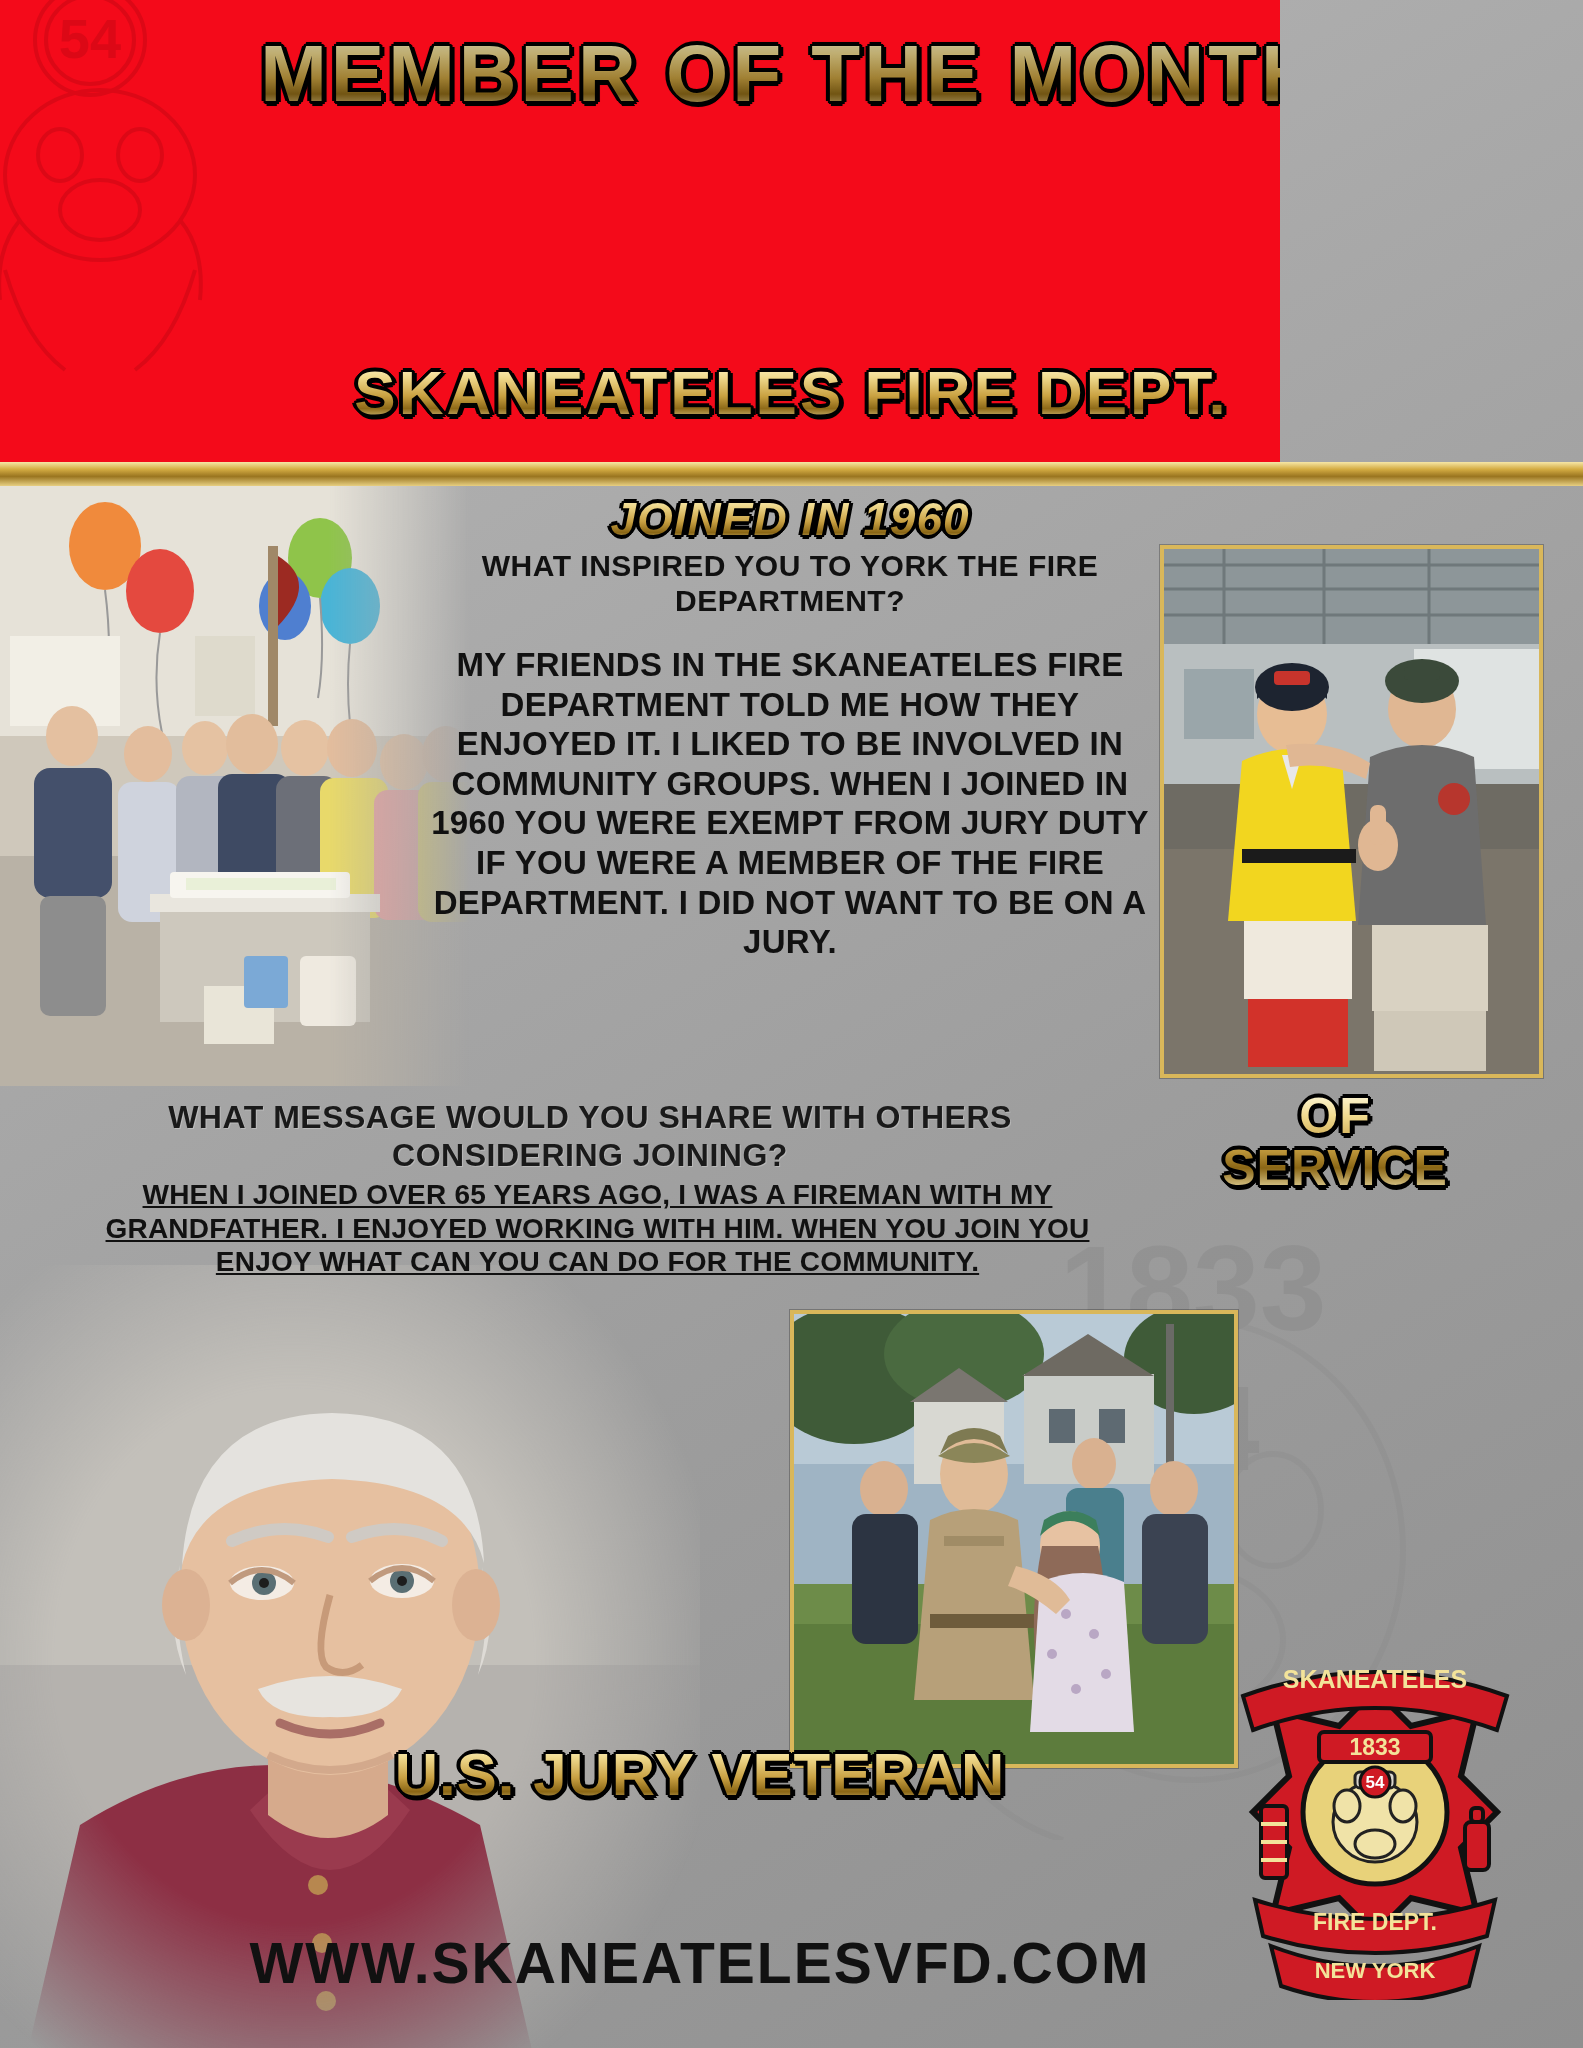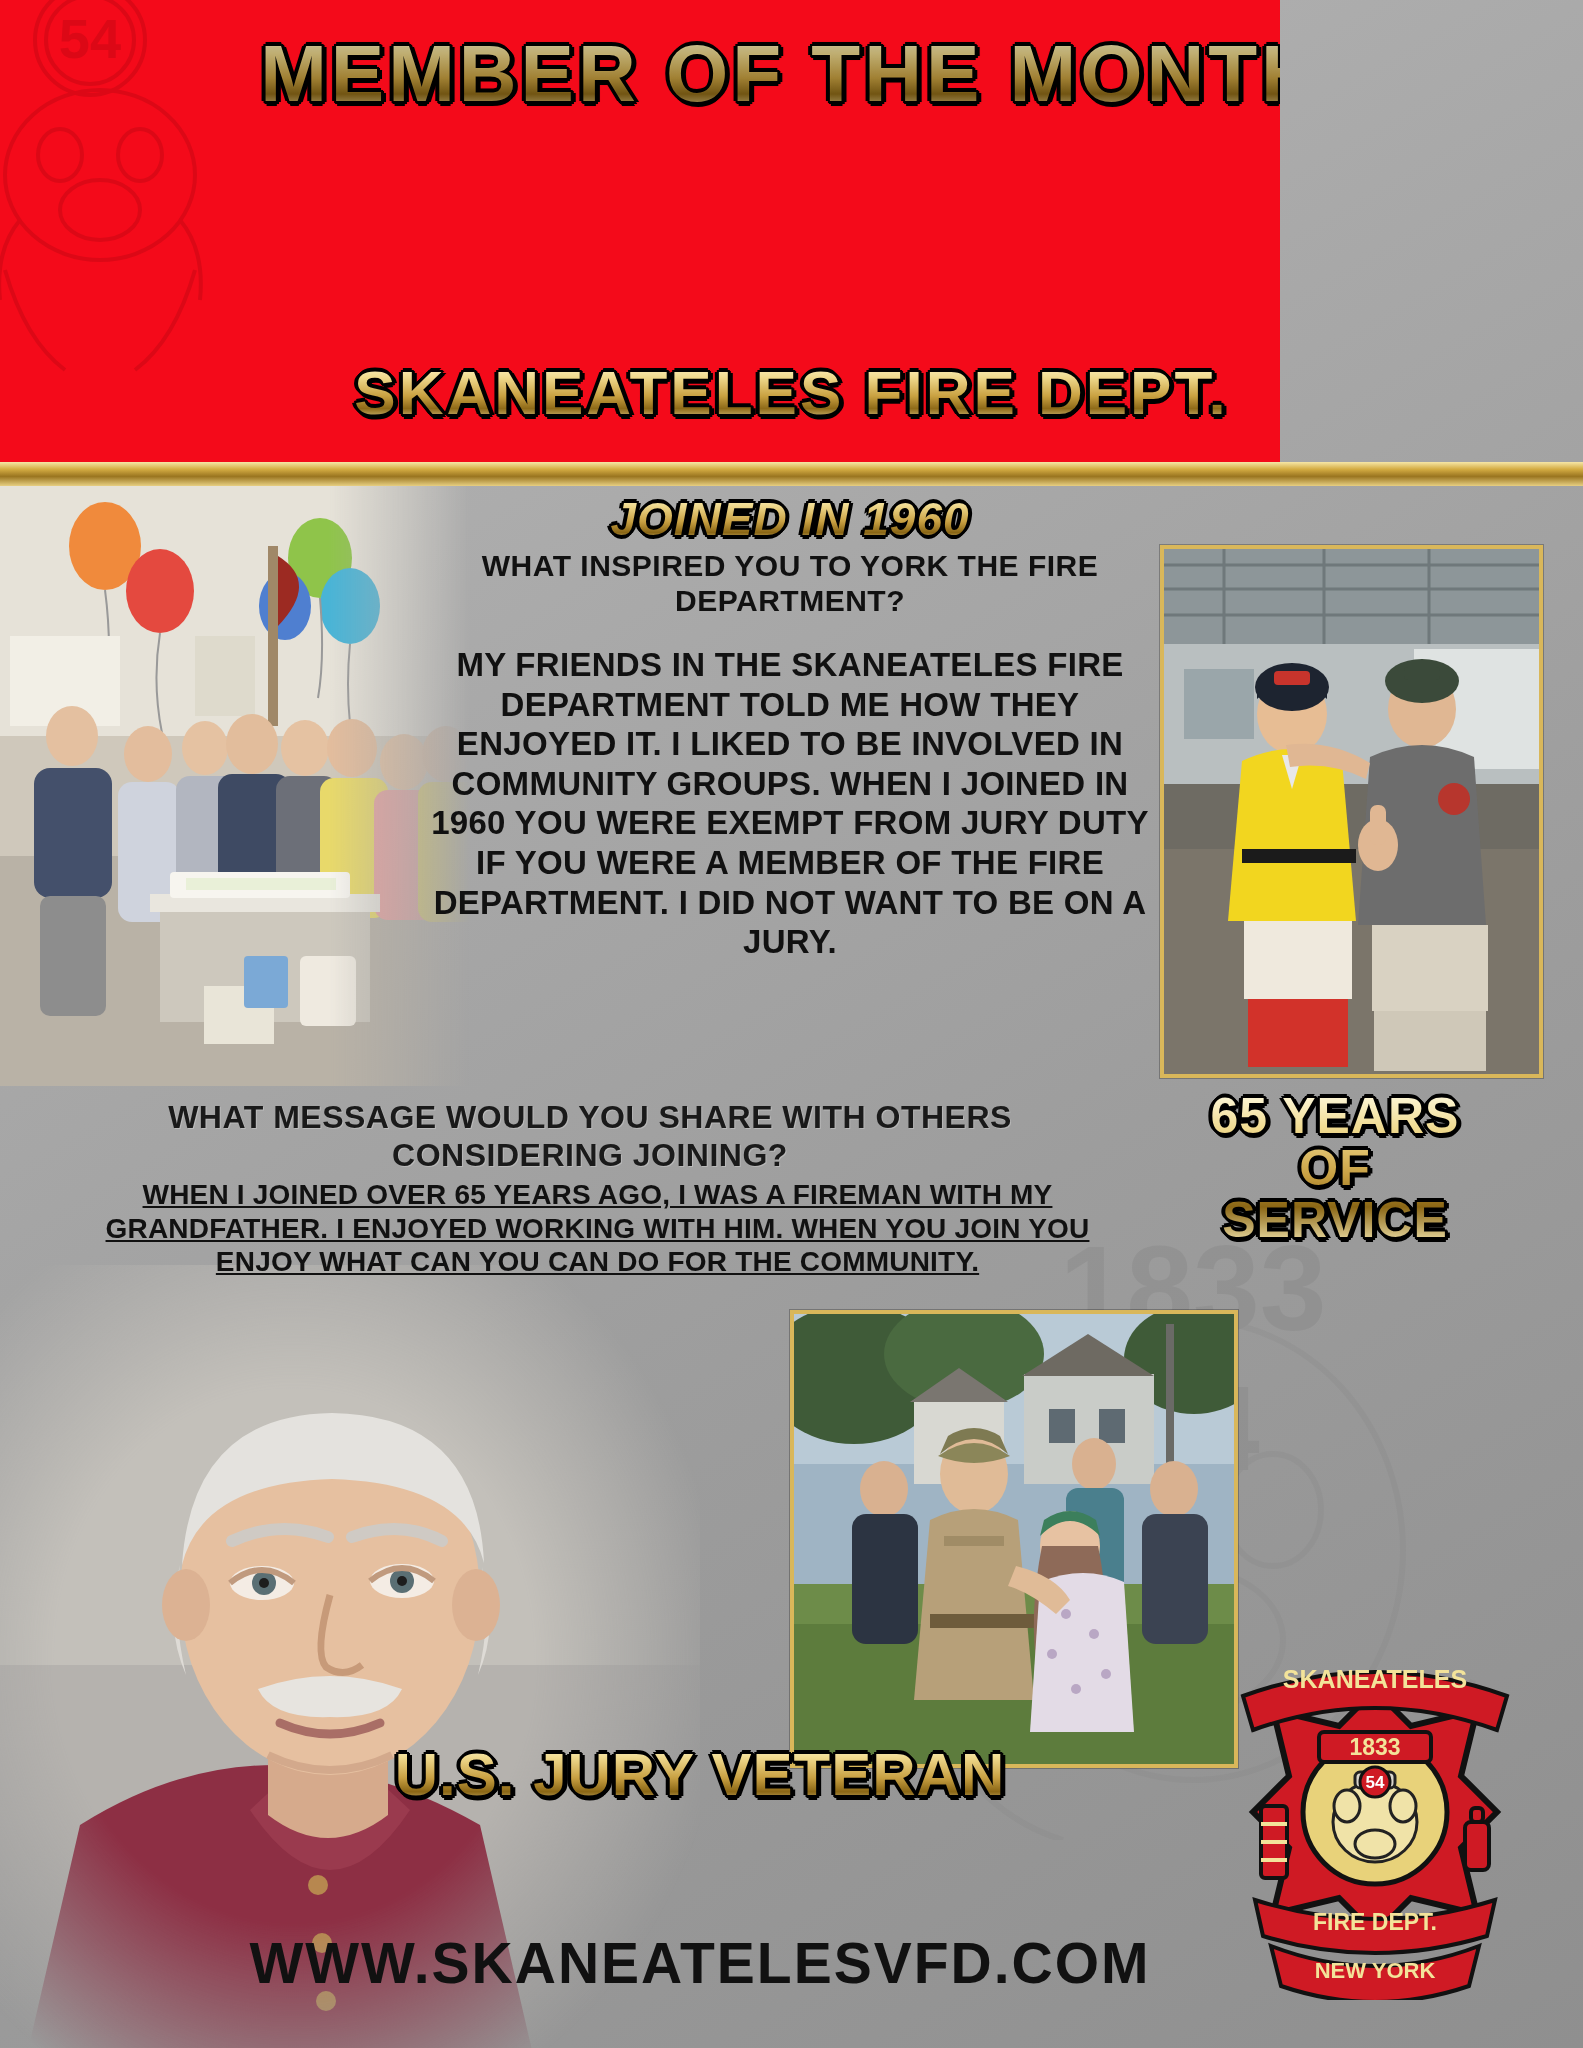--- a/index.html
+++ b/index.html
@@ -510,21 +510,20 @@
   </div>
 
   <div class="joined-title">JOINED IN 1960</div>
   <div class="q1">WHAT INSPIRED YOU TO YORK THE FIRE DEPARTMENT?</div>
   <div class="a1">MY FRIENDS IN THE SKANEATELES FIRE DEPARTMENT TOLD ME HOW THEY ENJOYED IT. I LIKED TO BE INVOLVED IN COMMUNITY GROUPS.  WHEN I JOINED IN 1960 YOU WERE EXEMPT FROM JURY DUTY IF YOU WERE A MEMBER OF THE FIRE DEPARTMENT. I DID NOT WANT TO BE ON A JURY.</div>
 
   <div class="q2">WHAT MESSAGE WOULD YOU SHARE WITH OTHERS CONSIDERING JOINING?</div>
   <div class="a2">WHEN I JOINED OVER 65 YEARS AGO, I WAS A FIREMAN WITH MY GRANDFATHER. I ENJOYED WORKING WITH HIM. WHEN YOU JOIN YOU ENJOY WHAT CAN YOU CAN DO FOR THE COMMUNITY.</div>
 
   <div class="years-block">
-    <div>65 YEARS</div>
     <div>OF</div>
     <div>SERVICE</div>
   </div>
 
   <div class="veteran-line">U.S. JURY VETERAN</div>
   <div class="website">WWW.SKANEATELESVFD.COM</div>
 
   <svg class="logo-badge" viewBox="0 0 320 400">
 
     <g fill="#cf1a24" stroke="#111" stroke-width="6">

